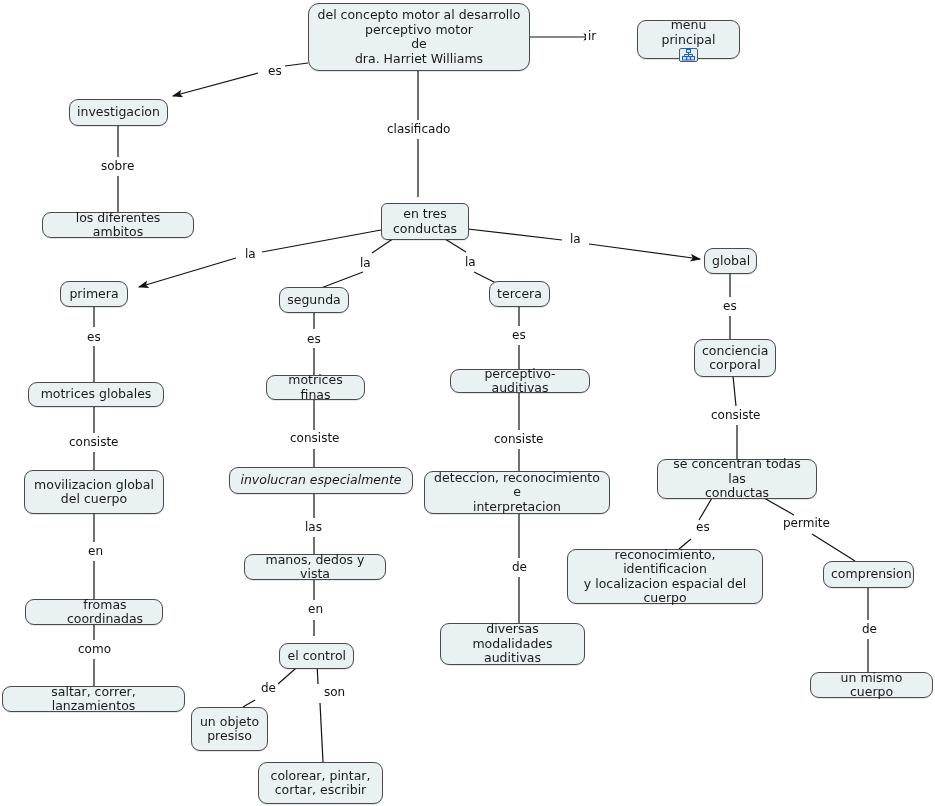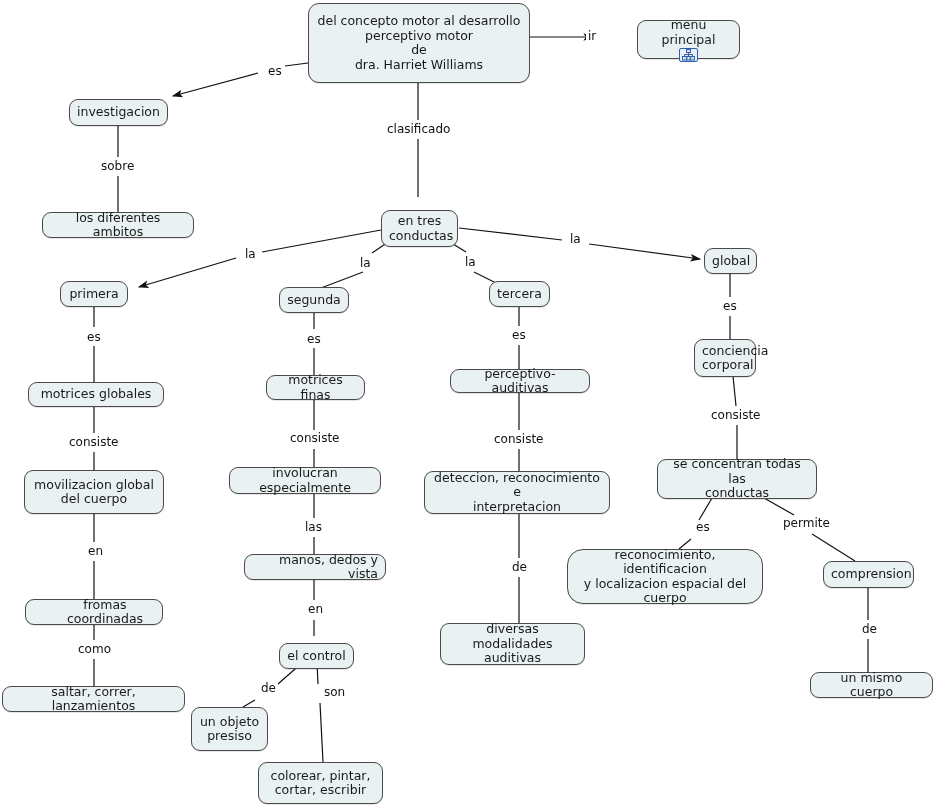--- a/index.html
+++ b/index.html
@@ -147,21 +147,21 @@
       <path d="M737,425 L737,459"></path>
       <path d="M712,498 L699,520"></path>
       <path d="M691,539 L679,549"></path>
       <path d="M764,498 L794,515"></path>
       <path d="M812,534 L855,561"></path>
       <path d="M868,581 L868,620"></path>
       <path d="M868,639 L868,672"></path>
     </g>
   </svg>
 
-  <div class="node root" style="left:308px; top:3px; width:222px; height:80px;">
+  <div class="node root" style="left:308px; top:3px; width:222px; height:68px;">
     <span class="node-label">del concepto motor al desarrollo
 perceptivo motor
 de
 dra. Harriet Williams</span>
   </div>
 
   <div class="node menu-node" style="left:637px; top:20px; width:103px; height:39px;">
     <span class="node-label">menu principal</span>
     <span class="map-icon">
       <svg width="13" height="12" viewBox="0 0 13 12" aria-hidden="true">
@@ -175,21 +175,21 @@
   </div>
 
   <div class="node" style="left:69px; top:99px; width:99px; height:27px;">
     <span class="node-label">investigacion</span>
   </div>
 
   <div class="node" style="left:42px; top:212px; width:152px; height:26px;">
     <span class="node-label">los diferentes ambitos</span>
   </div>
 
-  <div class="node" style="left:381px; top:210px; width:77px; height:37px;">
+  <div class="node" style="left:381px; top:203px; width:88px; height:37px;border-radius:6px;">
     <span class="node-label">en tres
 conductas</span>
   </div>
 
   <div class="node" style="left:60px; top:281px; width:68px; height:26px;">
     <span class="node-label">primera</span>
   </div>
 
   <div class="node" style="left:279px; top:287px; width:70px; height:26px;">
     <span class="node-label">segunda</span>
@@ -217,29 +217,29 @@
   </div>
 
   <div class="node" style="left:2px; top:686px; width:183px; height:26px;">
     <span class="node-label">saltar, correr, lanzamientos</span>
   </div>
 
   <div class="node" style="left:266px; top:375px; width:99px; height:25px;">
     <span class="node-label">motrices finas</span>
   </div>
 
-  <div class="node" style="left:229px; top:467px; width:152px; height:27px;">
+  <div class="node" style="left:229px; top:467px; width:184px; height:27px;font-style:italic;">
     <span class="node-label">involucran especialmente</span>
   </div>
 
-  <div class="node" style="left:244px; top:554px; width:142px; height:26px;text-align:right;">
+  <div class="node" style="left:244px; top:554px; width:142px; height:26px;">
     <span class="node-label">manos, dedos y vista</span>
   </div>
 
-  <div class="node" style="left:279px; top:643px; width:75px; height:26px;">
+  <div class="node" style="left:279px; top:643px; width:75px; height:26px;text-align:right;">
     <span class="node-label">el control</span>
   </div>
 
   <div class="node" style="left:191px; top:707px; width:77px; height:44px;">
     <span class="node-label">un objeto
 presiso</span>
   </div>
 
   <div class="node" style="left:258px; top:762px; width:125px; height:42px;">
     <span class="node-label">colorear, pintar,
@@ -253,31 +253,31 @@
   <div class="node" style="left:424px; top:471px; width:186px; height:43px;">
     <span class="node-label">deteccion, reconocimiento e
 interpretacion</span>
   </div>
 
   <div class="node" style="left:440px; top:623px; width:145px; height:42px;">
     <span class="node-label">diversas modalidades
 auditivas</span>
   </div>
 
-  <div class="node" style="left:694px; top:339px; width:62px; height:38px;">
+  <div class="node" style="left:694px; top:339px; width:82px; height:38px;">
     <span class="node-label">conciencia
 corporal</span>
   </div>
 
   <div class="node" style="left:657px; top:459px; width:160px; height:40px;">
     <span class="node-label">se concentran todas las
 conductas</span>
   </div>
 
-  <div class="node" style="left:567px; top:549px; width:196px; height:55px;border-radius:16px;">
+  <div class="node" style="left:567px; top:549px; width:196px; height:55px;">
     <span class="node-label">reconocimiento, identificacion
 y localizacion espacial del
 cuerpo</span>
   </div>
 
   <div class="node" style="left:823px; top:561px; width:91px; height:27px;">
     <span class="node-label">comprension</span>
   </div>
 
   <div class="node" style="left:810px; top:672px; width:123px; height:26px;">

